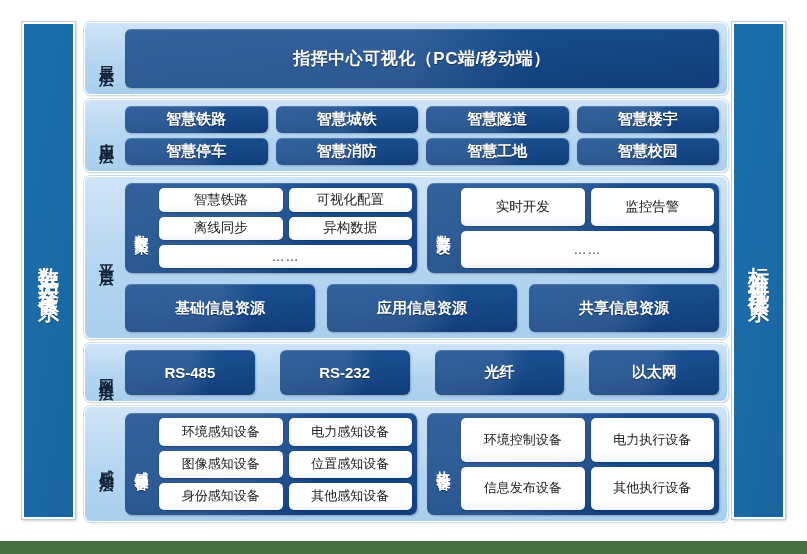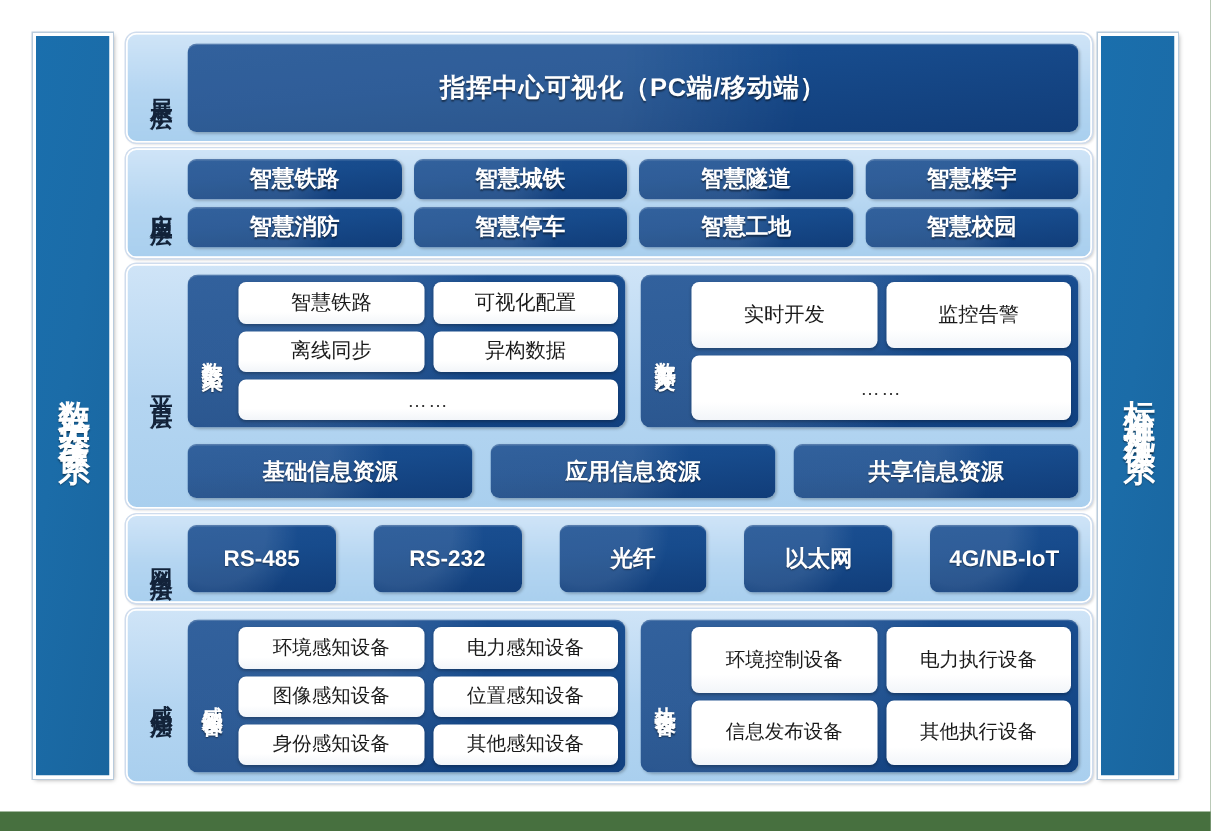--- a/index.html
+++ b/index.html
@@ -119,21 +119,21 @@
   .wchip {
     background: linear-gradient(180deg,#ffffff 0%,#ffffff 72%,#f2f5f9 100%);
     border-radius: 5px;
     color: #1a1a1a;
     font-size: 13.5px;
     display: flex; align-items: center; justify-content: center;
     flex: 1; text-align: center;
     box-shadow: 0 1px 2px rgba(0,0,0,.25);
   }
   .wchip.ellipsis { letter-spacing: 1px; color: #333; font-size: 13px; }
-  #platform-resources { display: flex; gap: 12px; height: 36px; margin-top: 6px; }
+  #platform-resources { display: flex; gap: 12px; height: 48px; margin-top: 6px; }
   .res-chip { flex: 1; font-size: 15px; }
 
   
   #layer-network { height: 60px; }
   #network-row { display: flex; gap: 25px; flex: 1; }
   .net-chip { flex: 1; font-size: 15px; }
 
   
   #layer-sensing { height: 117px; }
   #sensing-row { display: flex; gap: 10px; flex: 1; }
@@ -165,22 +165,22 @@
     <div class="layer" id="layer-application">
       <div class="layer-label">应用层</div>
       <div class="layer-body">
         <div class="app-row">
           <div class="chip app-chip">智慧铁路</div>
           <div class="chip app-chip">智慧城铁</div>
           <div class="chip app-chip">智慧隧道</div>
           <div class="chip app-chip">智慧楼宇</div>
         </div>
         <div class="app-row">
+          <div class="chip app-chip">智慧停车</div>
           <div class="chip app-chip">智慧消防</div>
-          <div class="chip app-chip">智慧停车</div>
           <div class="chip app-chip">智慧工地</div>
           <div class="chip app-chip">智慧校园</div>
         </div>
       </div>
     </div>
 
     <div class="layer" id="layer-platform">
       <div class="layer-label">平台层</div>
       <div class="layer-body">
 
@@ -228,21 +228,20 @@
     </div>
 
     <div class="layer" id="layer-network">
       <div class="layer-label">网络层</div>
       <div class="layer-body">
         <div id="network-row">
           <div class="chip net-chip">RS-485</div>
           <div class="chip net-chip">RS-232</div>
           <div class="chip net-chip">光纤</div>
           <div class="chip net-chip">以太网</div>
-          <div class="chip net-chip">4G/NB-IoT</div>
         </div>
       </div>
     </div>
 
     <div class="layer" id="layer-sensing">
       <div class="layer-label">感知层</div>
       <div class="layer-body">
         <div id="sensing-row">
 
           <div class="group">

